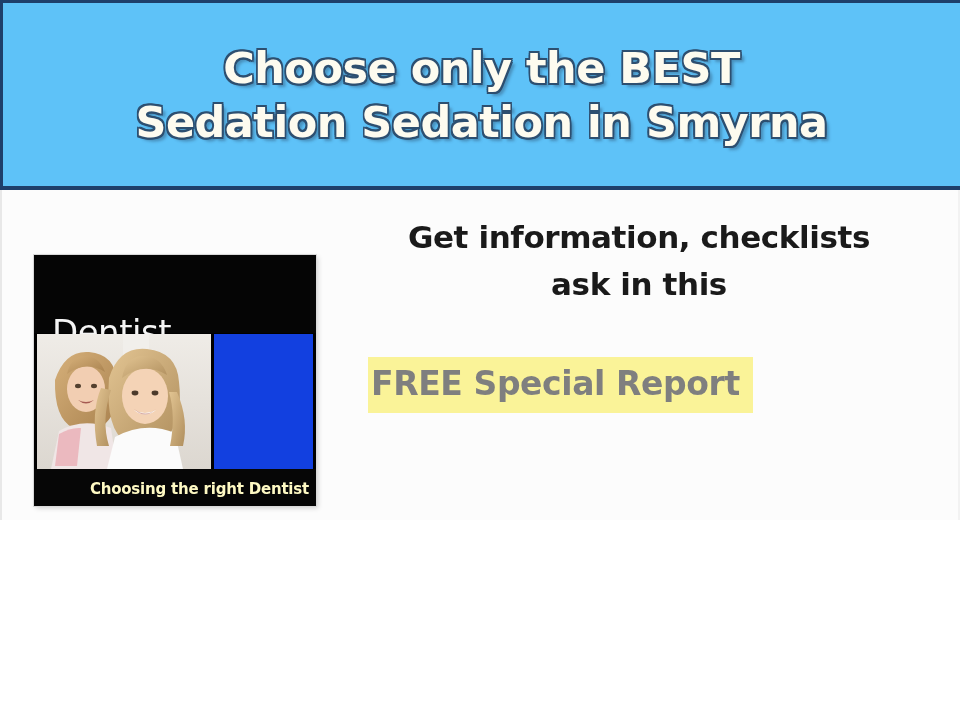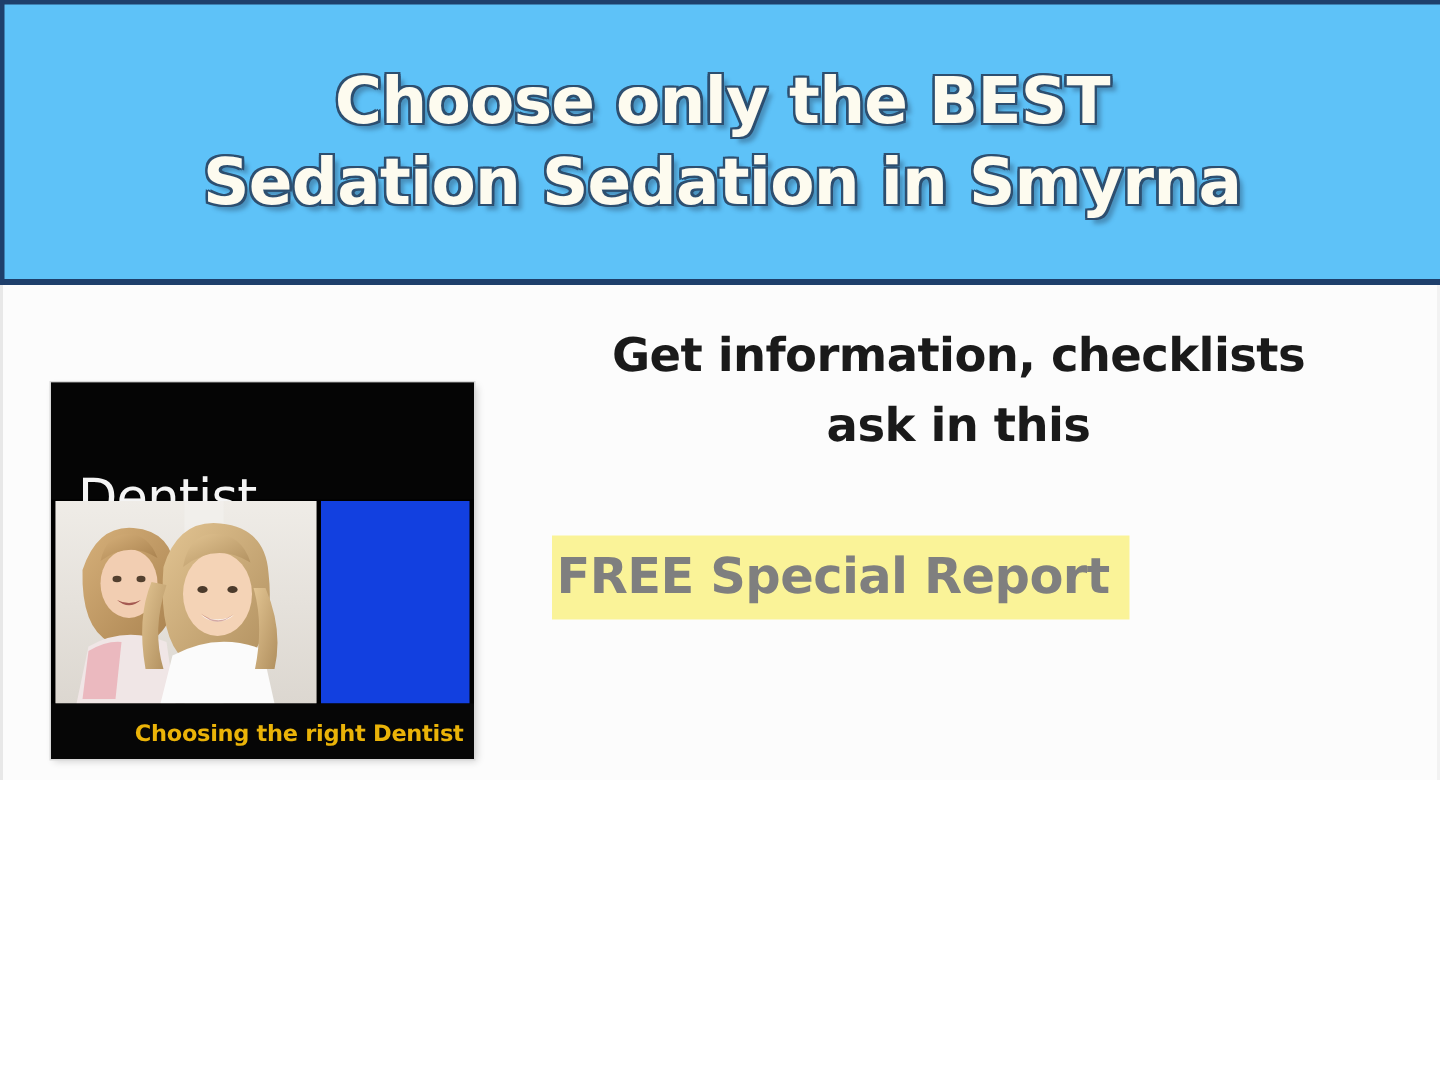--- a/index.html
+++ b/index.html
@@ -127,21 +127,21 @@
     left: 0;
     bottom: 0;
     width: 100%;
     height: 37px;
     background: #060606;
   }
   .cover-caption {
     position: absolute;
     right: 7px;
     bottom: 8px;
-    color: #eab308;
+    color: #fef9c3;
     font-family: "DejaVu Sans", sans-serif;
     font-weight: bold;
     font-size: 15px;
     line-height: 18px;
     letter-spacing: -0.2px;
     white-space: nowrap;
   }
 
   
   .body-copy {

